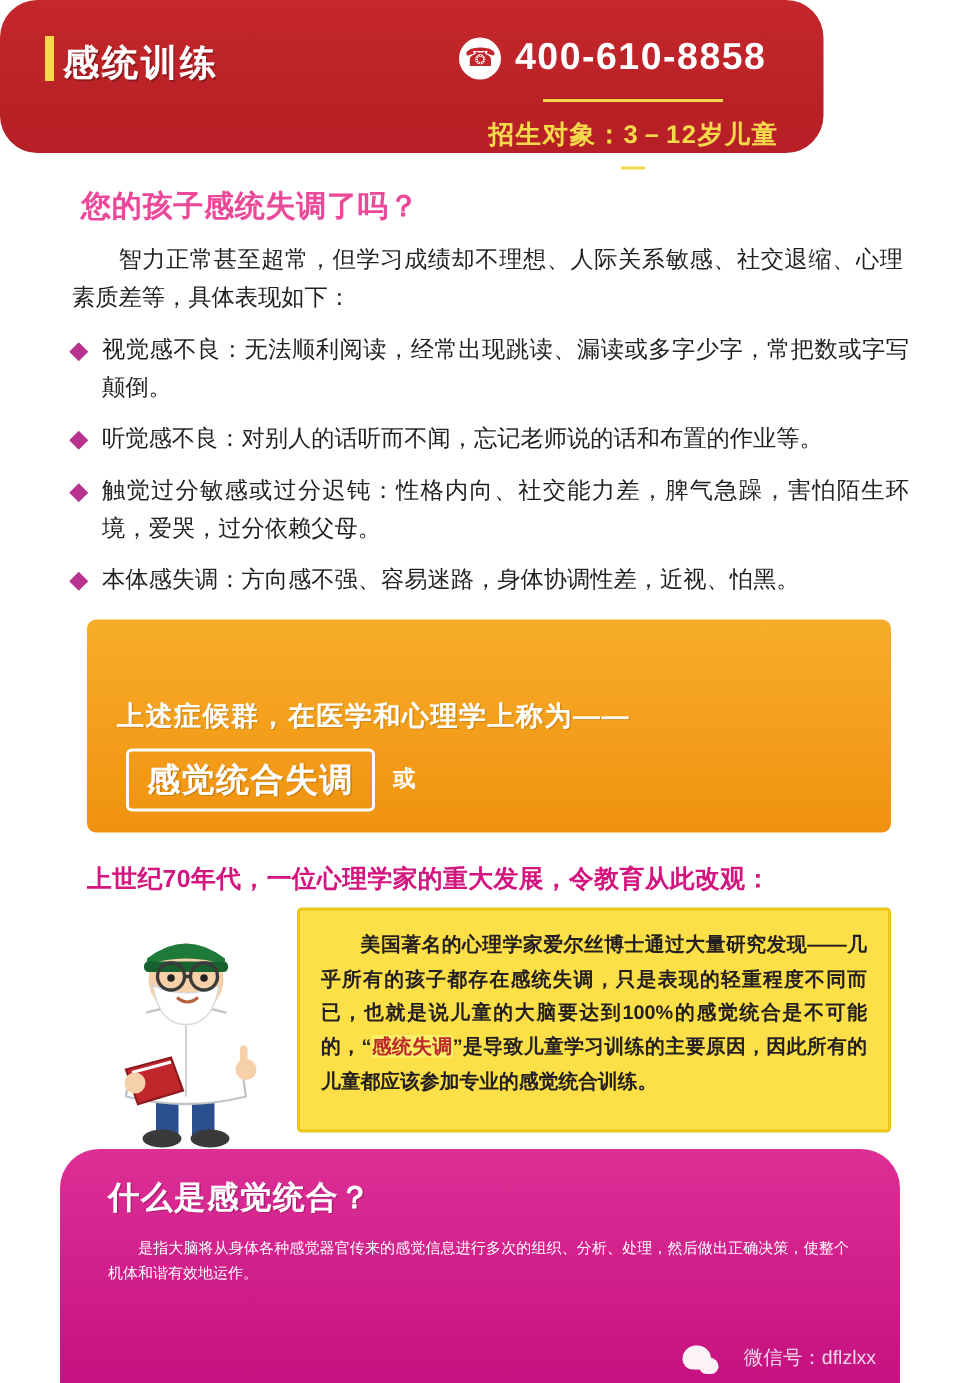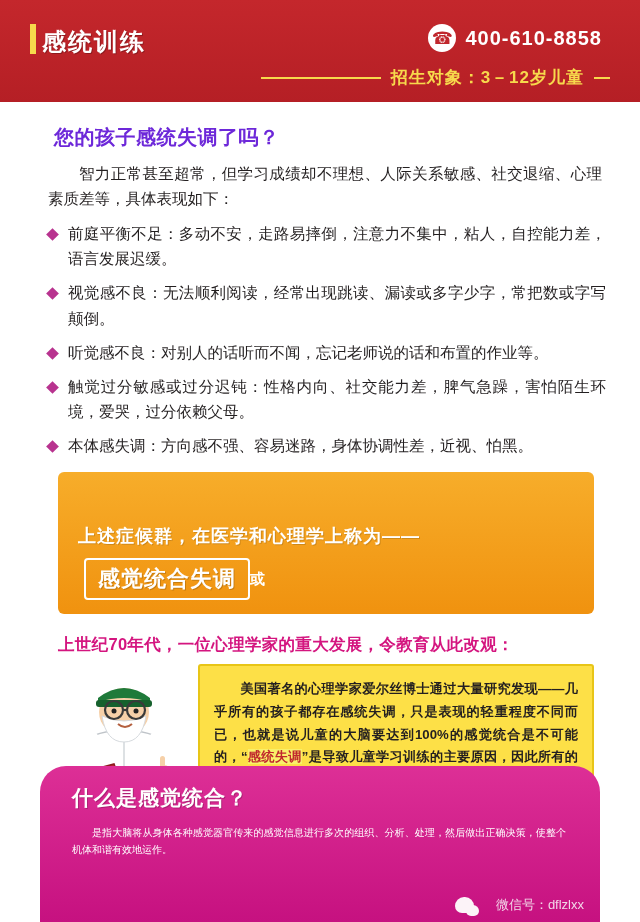--- a/index.html
+++ b/index.html
@@ -12,24 +12,25 @@
   .page {
     position: relative;
     width: 640px; height: 922px;
     overflow: hidden;
     background: #ffffff;
   }
 
   
   .header {
     position: relative;
-    width: 640px;
+    width: 549px;
     height: 102px;
     background: #c0272d;
     background: linear-gradient(180deg, #c4272c 0%, #b51f25 100%);
+    border-radius: 25px;
   }
   .header-title {
     position: absolute;
     left: 42px; top: 26px;
     font-size: 24px;
     font-weight: bold;
     color: #ffffff;
     letter-spacing: 2px;
     text-shadow: 1px 1px 0 rgba(0,0,0,0.25);
   }
@@ -49,31 +50,32 @@
   .phone-icon {
     width: 28px; height: 28px;
     border-radius: 50%;
     background: #ffffff;
     color: #c0272d;
     display: flex; align-items: center; justify-content: center;
     font-size: 17px;
     line-height: 1;
   }
   .phone-number {
-    font-size: 20px;
+    font-size: 25px;
     font-weight: bold;
     color: #ffffff;
     letter-spacing: 1px;
   }
   .header-sub {
     position: absolute;
     right: 30px; top: 66px;
     display: flex;
     align-items: center;
     gap: 10px;
+    flex-direction: column;
   }
   .sub-line {
     width: 120px; height: 2px;
     background: #f7d94c;
   }
   .sub-line.short { width: 16px; }
   .header-sub-text {
     font-size: 17px;
     font-weight: bold;
     color: #f7d94c;
@@ -84,21 +86,21 @@
   
   .body {
     position: relative;
     padding: 0 24px;
   }
 
   .section-title {
     margin: 22px 0 10px 30px;
     font-size: 20px;
     font-weight: bold;
-    color: #6d28d9;
+    color: #ec4899;
     letter-spacing: 0.5px;
   }
 
   .para {
     margin: 0 14px 10px 24px;
     font-size: 15.5px;
     line-height: 1.62;
     color: #231f20;
     text-indent: 2em;
     text-align: justify;
@@ -140,21 +142,21 @@
     font-weight: bold;
     color: #ffffff;
     letter-spacing: 1px;
     margin-bottom: 10px;
     text-shadow: 1px 1px 0 rgba(0,0,0,0.15);
     margin-top: 40px;
   }
   .callout-line2 {
     display: flex;
     align-items: center;
-    gap: 0;
+    gap: 12px;
     padding-left: 6px;
   }
   .chip {
     border: 2px solid #ffffff;
     border-radius: 4px;
     padding: 4px 12px;
     font-size: 22px;
     font-weight: bold;
     color: #ffffff;
     letter-spacing: 1px;
@@ -285,24 +287,20 @@
 
   <div class="body">
 
     <div class="section-title">您的孩子感统失调了吗？</div>
 
     <p class="para">智力正常甚至超常，但学习成绩却不理想、人际关系敏感、社交退缩、心理素质差等，具体表现如下：</p>
 
     <div class="bullets">
       <div class="bullet-row">
         <span class="diamond"></span>
-        <span class="bullet-text">前庭平衡不足：多动不安，走路易摔倒，注意力不集中，粘人，自控能力差，语言发展迟缓。</span>
-      </div>
-      <div class="bullet-row">
-        <span class="diamond"></span>
         <span class="bullet-text">视觉感不良：无法顺利阅读，经常出现跳读、漏读或多字少字，常把数或字写颠倒。</span>
       </div>
       <div class="bullet-row">
         <span class="diamond"></span>
         <span class="bullet-text">听觉感不良：对别人的话听而不闻，忘记老师说的话和布置的作业等。</span>
       </div>
       <div class="bullet-row">
         <span class="diamond"></span>
         <span class="bullet-text">触觉过分敏感或过分迟钝：性格内向、社交能力差，脾气急躁，害怕陌生环境，爱哭，过分依赖父母。</span>
       </div>

